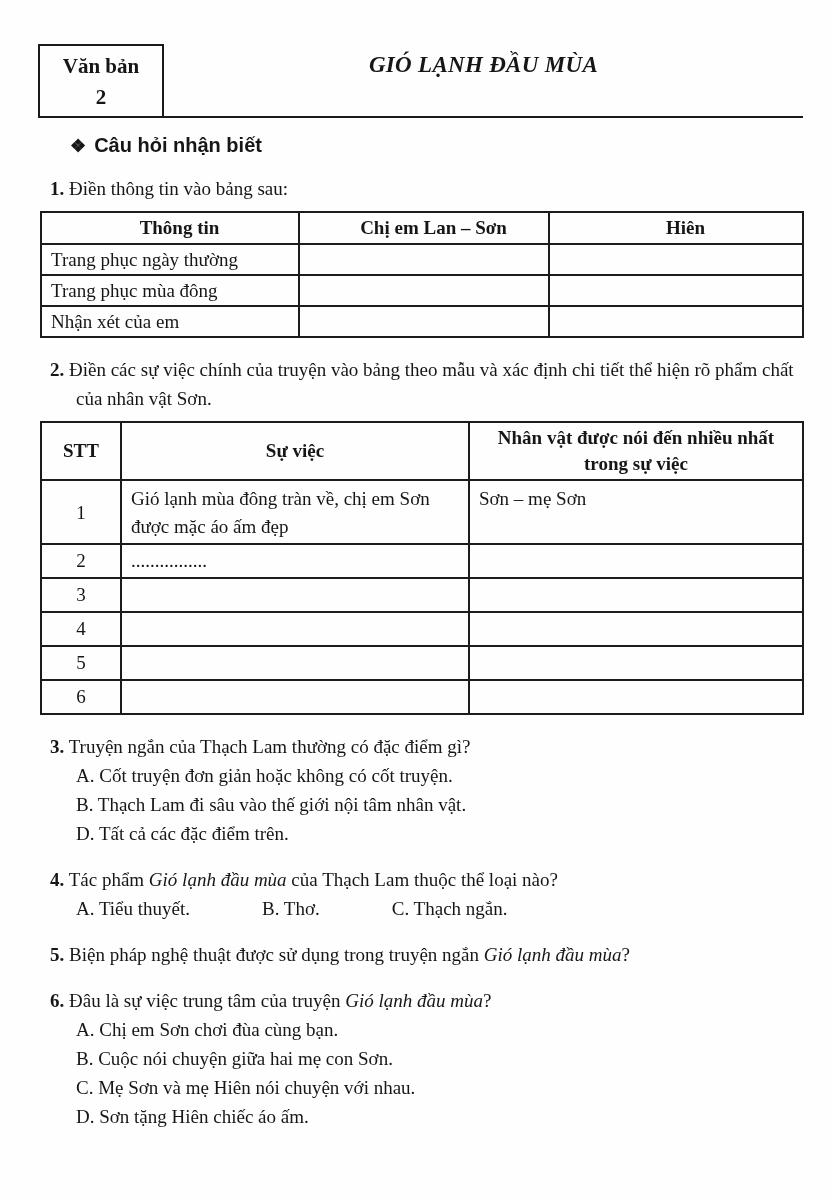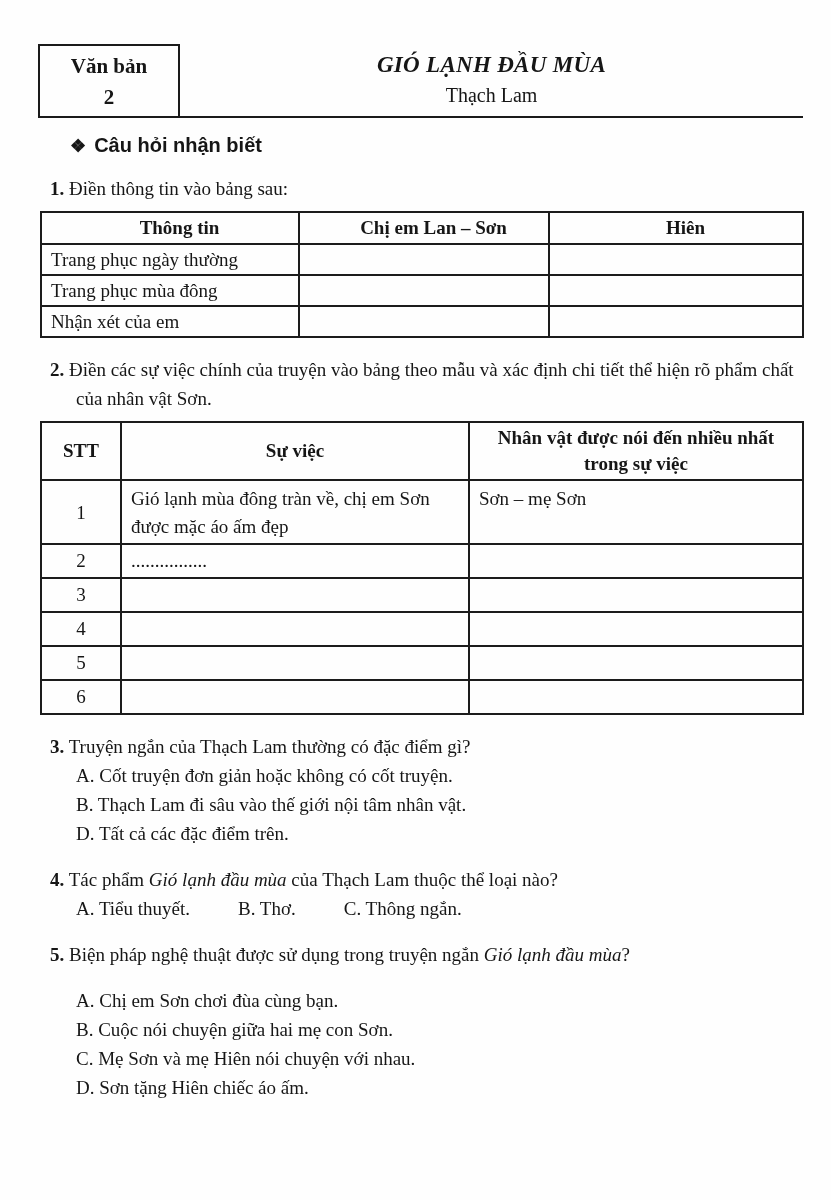--- a/index.html
+++ b/index.html
@@ -10,21 +10,21 @@
     width:831px; min-height:1200px;
     background:#fefefe;
     font-family:"Liberation Serif", serif;
     font-size:19px; color:#161616;
     padding:44px 28px 60px 38px;
   }
 
   
   .header { display:flex; border-bottom:2px solid #1a1a1a; }
   .hdr-left {
-    width:142px; border:2px solid #1a1a1a; border-bottom:none;
+    width:126px; border:2px solid #1a1a1a; border-bottom:none;
     text-align:center; font-weight:bold; font-size:21px;
     padding:8px 0 6px;
   }
   .hdr-num { margin-top:6px; font-size:21px; }
   .hdr-right { flex:1; text-align:center; padding-top:8px; }
   .title { font-weight:bold; font-style:italic; font-size:23px; letter-spacing:.3px; }
   .author { font-size:20px; margin-top:6px; padding-bottom:8px; }
 
   
   .section-heading {
@@ -33,21 +33,21 @@
     margin:16px 0 10px 32px;
   }
   .section-heading .diamond { margin-right:8px; font-size:18px; }
 
   
   .question { margin-top:17px; margin-left:12px; }
   .q-line { padding-left:26px; text-indent:-26px; line-height:29px; }
   .qnum { font-weight:bold; }
   .it { font-style:italic; }
   .options .option { padding-left:26px; line-height:29px; }
-  .options-inline { display:flex; gap:48px; padding-left:26px; line-height:29px; }
+  .options-inline { display:flex; gap:72px; padding-left:26px; line-height:29px; }
 
   
   table { border-collapse:collapse; width:762px; margin:8px 0 10px 2px; table-layout:fixed; }
   td, th { border:2px solid #1c1c1c; padding:2px 9px; font-size:19px; }
   th { font-weight:bold; text-align:center; }
 
   .info-table th { height:32px;padding-left:28px; }
   .info-table td { height:31px; text-align:left; }
   .info-table col.c1 { width:258px; }
   .info-table col.c2 { width:250px; }
@@ -67,21 +67,20 @@
 
 <div class="page">
 
   <header class="header">
     <div class="hdr-left">
       <div>Văn bản</div>
       <div class="hdr-num">2</div>
     </div>
     <div class="hdr-right">
       <div class="title">GIÓ LẠNH ĐẦU MÙA</div>
-      <div class="author">Thạch Lam</div>
     </div>
   </header>
 
   <div class="section-heading">
     <span class="diamond">❖</span><span>Câu hỏi nhận biết</span>
   </div>
 
   <div class="question">
     <div class="q-line">
       <span class="qnum">1.</span>
@@ -188,32 +187,36 @@
   </div>
 
   <div class="question">
     <div class="q-line">
       <span class="qnum">4.</span>
       <span>Tác phẩm </span><span class="it">Gió lạnh đầu mùa</span><span> của Thạch Lam thuộc thể loại nào?</span>
     </div>
     <div class="options-inline">
       <span class="option-inline">A. Tiểu thuyết.</span>
       <span class="option-inline">B. Thơ.</span>
-      <span class="option-inline">C. Thông ngắn.</span>
+      <span class="option-inline">C. Thạch ngắn.</span>
     </div>
   </div>
 
   <div class="question">
     <div class="q-line">
       <span class="qnum">5.</span>
       <span>Biện pháp nghệ thuật được sử dụng trong truyện ngắn </span><span class="it">Gió lạnh đầu mùa</span><span>?</span>
     </div>
   </div>
 
   <div class="question">
+    <div class="q-line">
+      <span class="qnum">6.</span>
+      <span>Đâu là sự việc trung tâm của truyện </span><span class="it">Gió lạnh đầu mùa</span><span>?</span>
+    </div>
     <div class="options">
       <div class="option">A. Chị em Sơn chơi đùa cùng bạn.</div>
       <div class="option">B. Cuộc nói chuyện giữa hai mẹ con Sơn.</div>
       <div class="option">C. Mẹ Sơn và mẹ Hiên nói chuyện với nhau.</div>
       <div class="option">D. Sơn tặng Hiên chiếc áo ấm.</div>
     </div>
   </div>
 
 </div>
 

